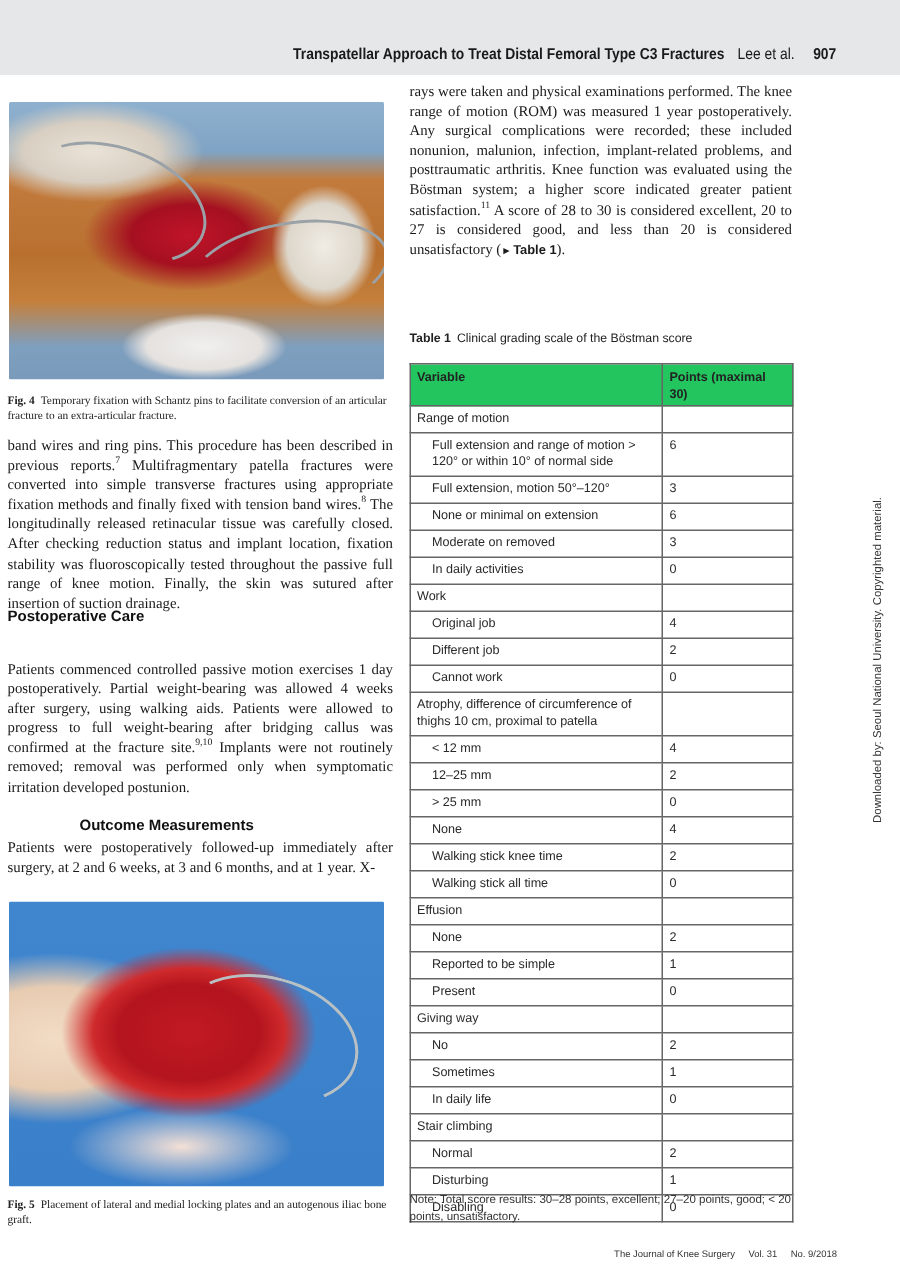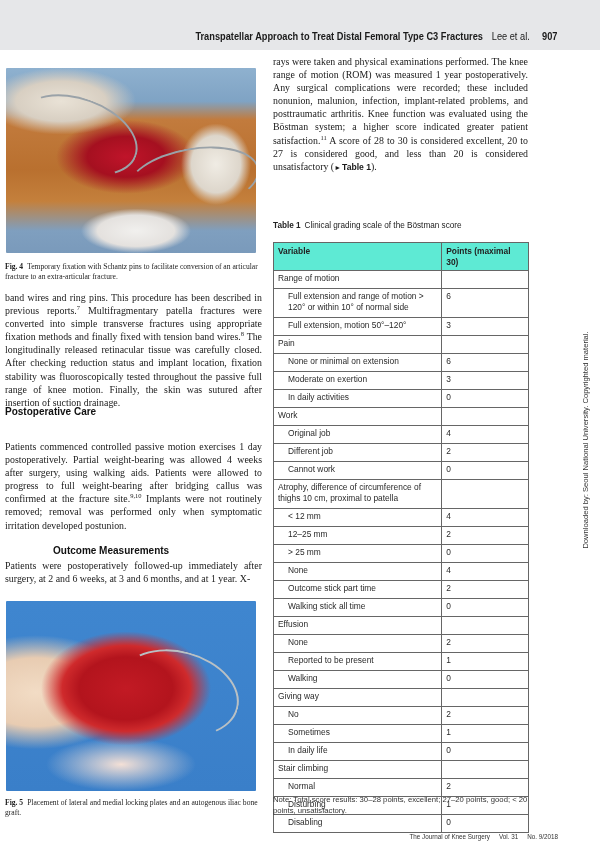--- a/index.html
+++ b/index.html
@@ -85,21 +85,21 @@
     font-family: "Liberation Sans", "DejaVu Sans", sans-serif;
     font-size: 8.4px; color: #2a2a2a;
     border: 1px solid #555;
   }
   table.score td, table.score th {
     border: 1px solid #666; padding: 0 4px; height: 15px;
     vertical-align: top; text-align: left; line-height: 11px;
   }
   table.score td { padding-top: 2px; }
   table.score th {
-    background: #5eead4; font-weight: bold; height: 24px;
+    background: #22c55e; font-weight: bold; height: 24px;
     padding-top: 3px; color: #222;
   }
   table.score col.c1 { width: 169px; }
   table.score col.c2 { width: 87px; }
   table.score tr.group td.var { padding-left: 4px; }
   table.score tr.item td.var { padding-left: 14px; }
   table.score tr.tall td { height: 26px; }
 
   .table-note {
     position: absolute; left: 273px; top: 795px; width: 260px;
@@ -181,30 +181,26 @@
         <td></td>
       </tr>
       <tr class="item tall">
         <td class="var">Full extension and range of motion &gt; 120° or within 10° of normal side</td>
         <td>6</td>
       </tr>
       <tr class="item">
         <td class="var">Full extension, motion 50°–120°</td>
         <td>3</td>
       </tr>
-      <tr class="group">
-        <td class="var">Pain</td>
-        <td></td>
-      </tr>
       <tr class="item">
         <td class="var">None or minimal on extension</td>
         <td>6</td>
       </tr>
       <tr class="item">
-        <td class="var">Moderate on exertion</td>
+        <td class="var">Moderate on removed</td>
         <td>3</td>
       </tr>
       <tr class="item">
         <td class="var">In daily activities</td>
         <td>0</td>
       </tr>
       <tr class="group">
         <td class="var">Work</td>
         <td></td>
       </tr>
@@ -234,41 +230,41 @@
       </tr>
       <tr class="item">
         <td class="var">&gt; 25 mm</td>
         <td>0</td>
       </tr>
       <tr class="item">
         <td class="var">None</td>
         <td>4</td>
       </tr>
       <tr class="item">
-        <td class="var">Outcome stick part time</td>
+        <td class="var">Walking stick knee time</td>
         <td>2</td>
       </tr>
       <tr class="item">
         <td class="var">Walking stick all time</td>
         <td>0</td>
       </tr>
       <tr class="group">
         <td class="var">Effusion</td>
         <td></td>
       </tr>
       <tr class="item">
         <td class="var">None</td>
         <td>2</td>
       </tr>
       <tr class="item">
-        <td class="var">Reported to be present</td>
+        <td class="var">Reported to be simple</td>
         <td>1</td>
       </tr>
       <tr class="item">
-        <td class="var">Walking</td>
+        <td class="var">Present</td>
         <td>0</td>
       </tr>
       <tr class="group">
         <td class="var">Giving way</td>
         <td></td>
       </tr>
       <tr class="item">
         <td class="var">No</td>
         <td>2</td>
       </tr>

